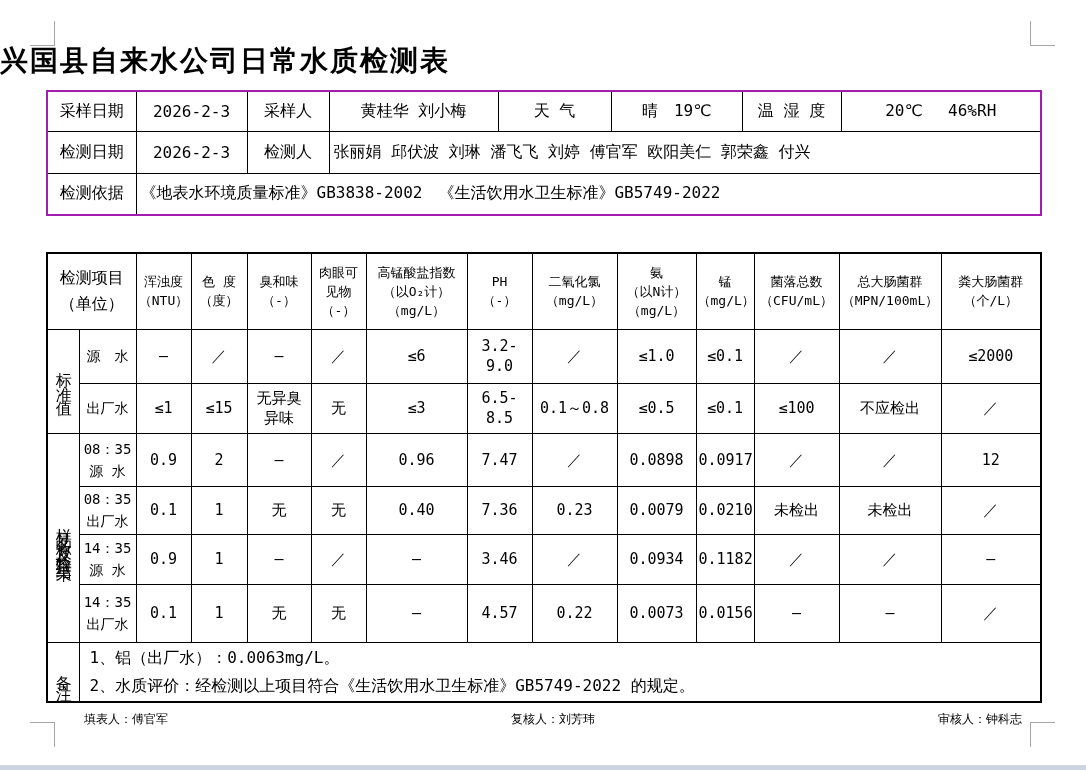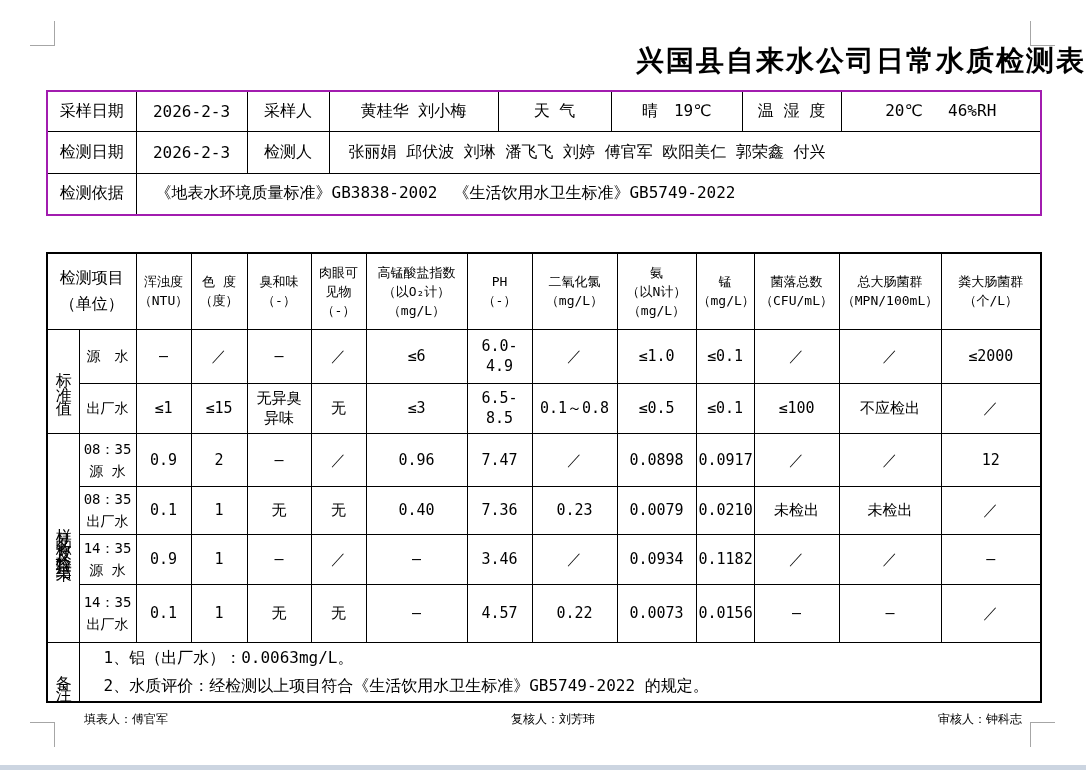--- a/index.html
+++ b/index.html
@@ -2,48 +2,48 @@
 <html><head>
 <meta charset="utf-8">
 <style>
   html,body{margin:0;padding:0;}
   body{
     width:1086px;height:770px;overflow:hidden;background:#ffffff;color:#000;
     font-family:"DejaVu Sans Mono","DejaVu Sans",sans-serif;
   }
   .page{position:relative;width:1086px;height:770px;background:#ffffff;}
   .doc-title{
-    position:absolute;top:42px;left:0;width:100%;text-align:right;
+    position:absolute;top:42px;left:0;width:100%;text-align:left;
     font-size:28px;font-weight:bold;letter-spacing:2px;
     font-family:Liberation Mono, monospace;
   }
   table{border-collapse:collapse;table-layout:fixed;background:#fff;}
   td,th{
     border:1px solid #000;text-align:center;vertical-align:middle;
     font-weight:normal;padding:0 2px;overflow:hidden;font-size:15px;
   }
   .info-table{position:absolute;left:46px;top:90px;width:994px;border:2px solid #a21caf;}
   .info-table td{font-size:16px;}
   .i1{height:40px}.i2{height:42px}.i3{height:42px}.i4{height:38px}
-  .left{text-align:left;padding-left:19px;}
+  .left{text-align:left;padding-left:4px;}
   .main-table{position:absolute;left:46px;top:252px;width:994px;border:2px solid #000;}
   .r-hdr{height:76px}.r-std1{height:54px}.r-std2{height:50px}
   .r-s1{height:53px}.r-s2{height:48px}.r-s3{height:50px}.r-s4{height:58px}.r-rem{height:60px}
   .item-hdr{font-size:16px;white-space:pre-line;line-height:26px;margin-left:13px;}
   .colh{font-size:13px;line-height:19px;white-space:pre-line;padding:0 1px;}
   .vlabel{
     writing-mode:vertical-lr;text-orientation:upright;
     font-size:16px;padding:0;
   }
   .vl-std{letter-spacing:14px;}
   .vl-samp{letter-spacing:5px;}
   .vl-rem{letter-spacing:9px;}
   .subname{font-size:14px;line-height:22px;white-space:pre-line;padding:0;}
   .val{font-size:15px;white-space:pre-line;line-height:20px;}
-  .remarks{text-align:left;padding-left:24px;font-size:16px;}
+  .remarks{text-align:left;padding-left:10px;font-size:16px;}
   .remarks div{line-height:28px;}
   .footer{
     position:absolute;left:46px;top:704px;width:994px;box-sizing:border-box;
     display:flex;justify-content:space-between;align-items:center;
     padding:0 18px 0 38px;font-size:12px;height:30px;
   }
   .mark{position:absolute;width:24px;height:24px;}
   .mark-tl{left:30px;top:21px;border-right:1px solid #a6a6a6;border-bottom:1px solid #a6a6a6;}
   .mark-tr{left:1030px;top:21px;border-left:1px solid #a6a6a6;border-bottom:1px solid #a6a6a6;}
   .mark-bl{left:30px;top:722px;border-right:1px solid #a6a6a6;border-top:1px solid #a6a6a6;}
@@ -147,21 +147,21 @@
 （个/L）</th>
     </tr>
     <tr class="r-std1">
       <th rowspan="2" class="vlabel vl-std">标准值</th>
       <td class="subname">源　水</td>
       <td class="val">—</td>
       <td class="val">／</td>
       <td class="val">—</td>
       <td class="val">／</td>
       <td class="val">≤6</td>
-      <td class="val">6.0-4.9</td>
+      <td class="val">3.2-9.0</td>
       <td class="val">／</td>
       <td class="val">≤1.0</td>
       <td class="val">≤0.1</td>
       <td class="val">／</td>
       <td class="val">／</td>
       <td class="val">≤2000</td>
     </tr>
     <tr class="r-std2">
       <td class="subname">出厂水</td>
       <td class="val">≤1</td>

